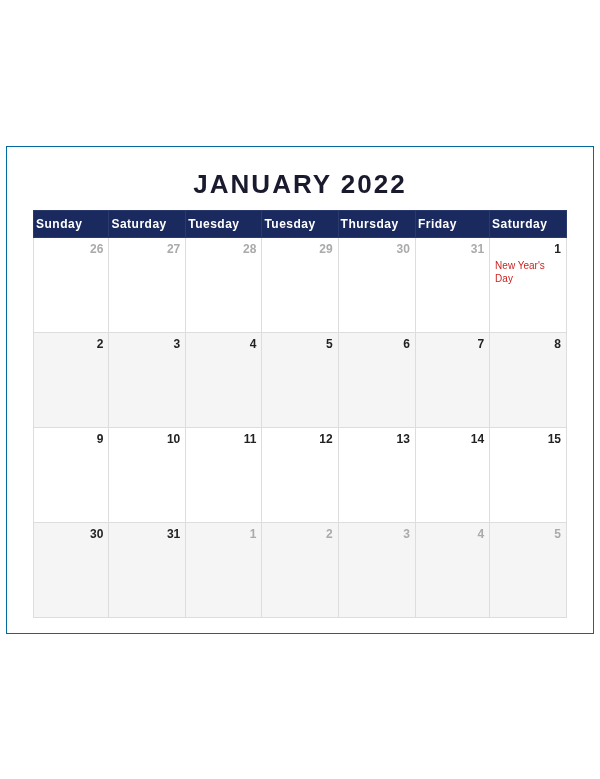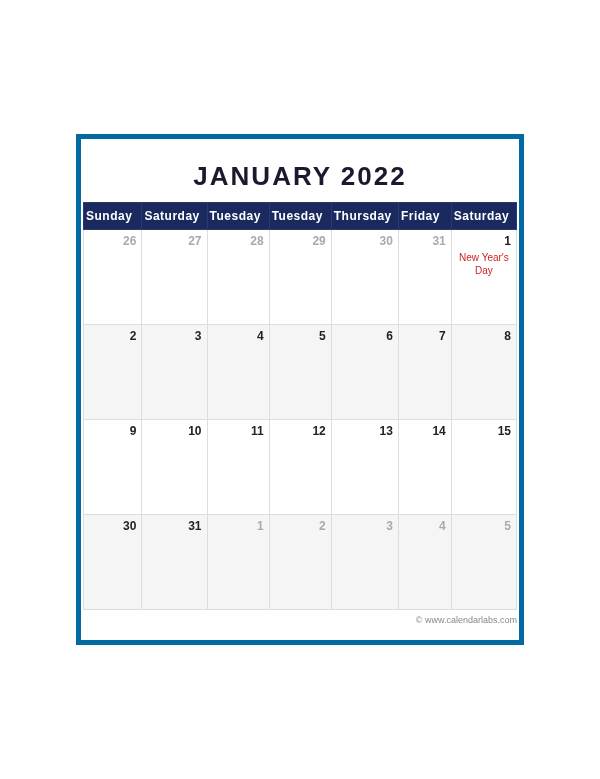--- a/index.html
+++ b/index.html
@@ -5,24 +5,24 @@
     * { box-sizing: border-box; margin: 0; padding: 0; }
     body {
       font-family: Arial, sans-serif;
       background: #fff;
       display: flex;
       justify-content: center;
       align-items: center;
       min-height: 100vh;
     }
     .calendar-wrapper {
-      width: 448px;
-      border: 5px solid #0369a1;
+      width: 588px;
+      border: 1px solid #0369a1;
       background: #fff;
-      padding: 10px 2px 15px;
+      padding: 10px 26px 15px;
     }
     .calendar-title {
       text-align: center;
       font-size: 26px;
       font-weight: 900;
       letter-spacing: 2px;
       color: #1a1a2e;
       padding: 12px 0 10px;
       font-family: Arial Black, Arial, sans-serif;
     }
@@ -61,21 +61,20 @@
       display: block;
     }
     .day-number.outside {
       color: #aaa;
     }
     .holiday {
       font-size: 10px;
       color: #cc2222;
       margin-top: 3px;
       line-height: 1.3;
-      text-align: center;
     }
     .footer {
       text-align: right;
       font-size: 9px;
       color: #888;
       padding-top: 5px;
     }
   </style>
 </head>
 <body>
@@ -183,14 +182,13 @@
           </td>
           <td>
             <span class="day-number outside">4</span>
           </td>
           <td>
             <span class="day-number outside">5</span>
           </td>
         </tr>
       </tbody>
   </table>
-  <div class="footer">© www.calendarlabs.com</div>
 </div>
 
 </body></html>

